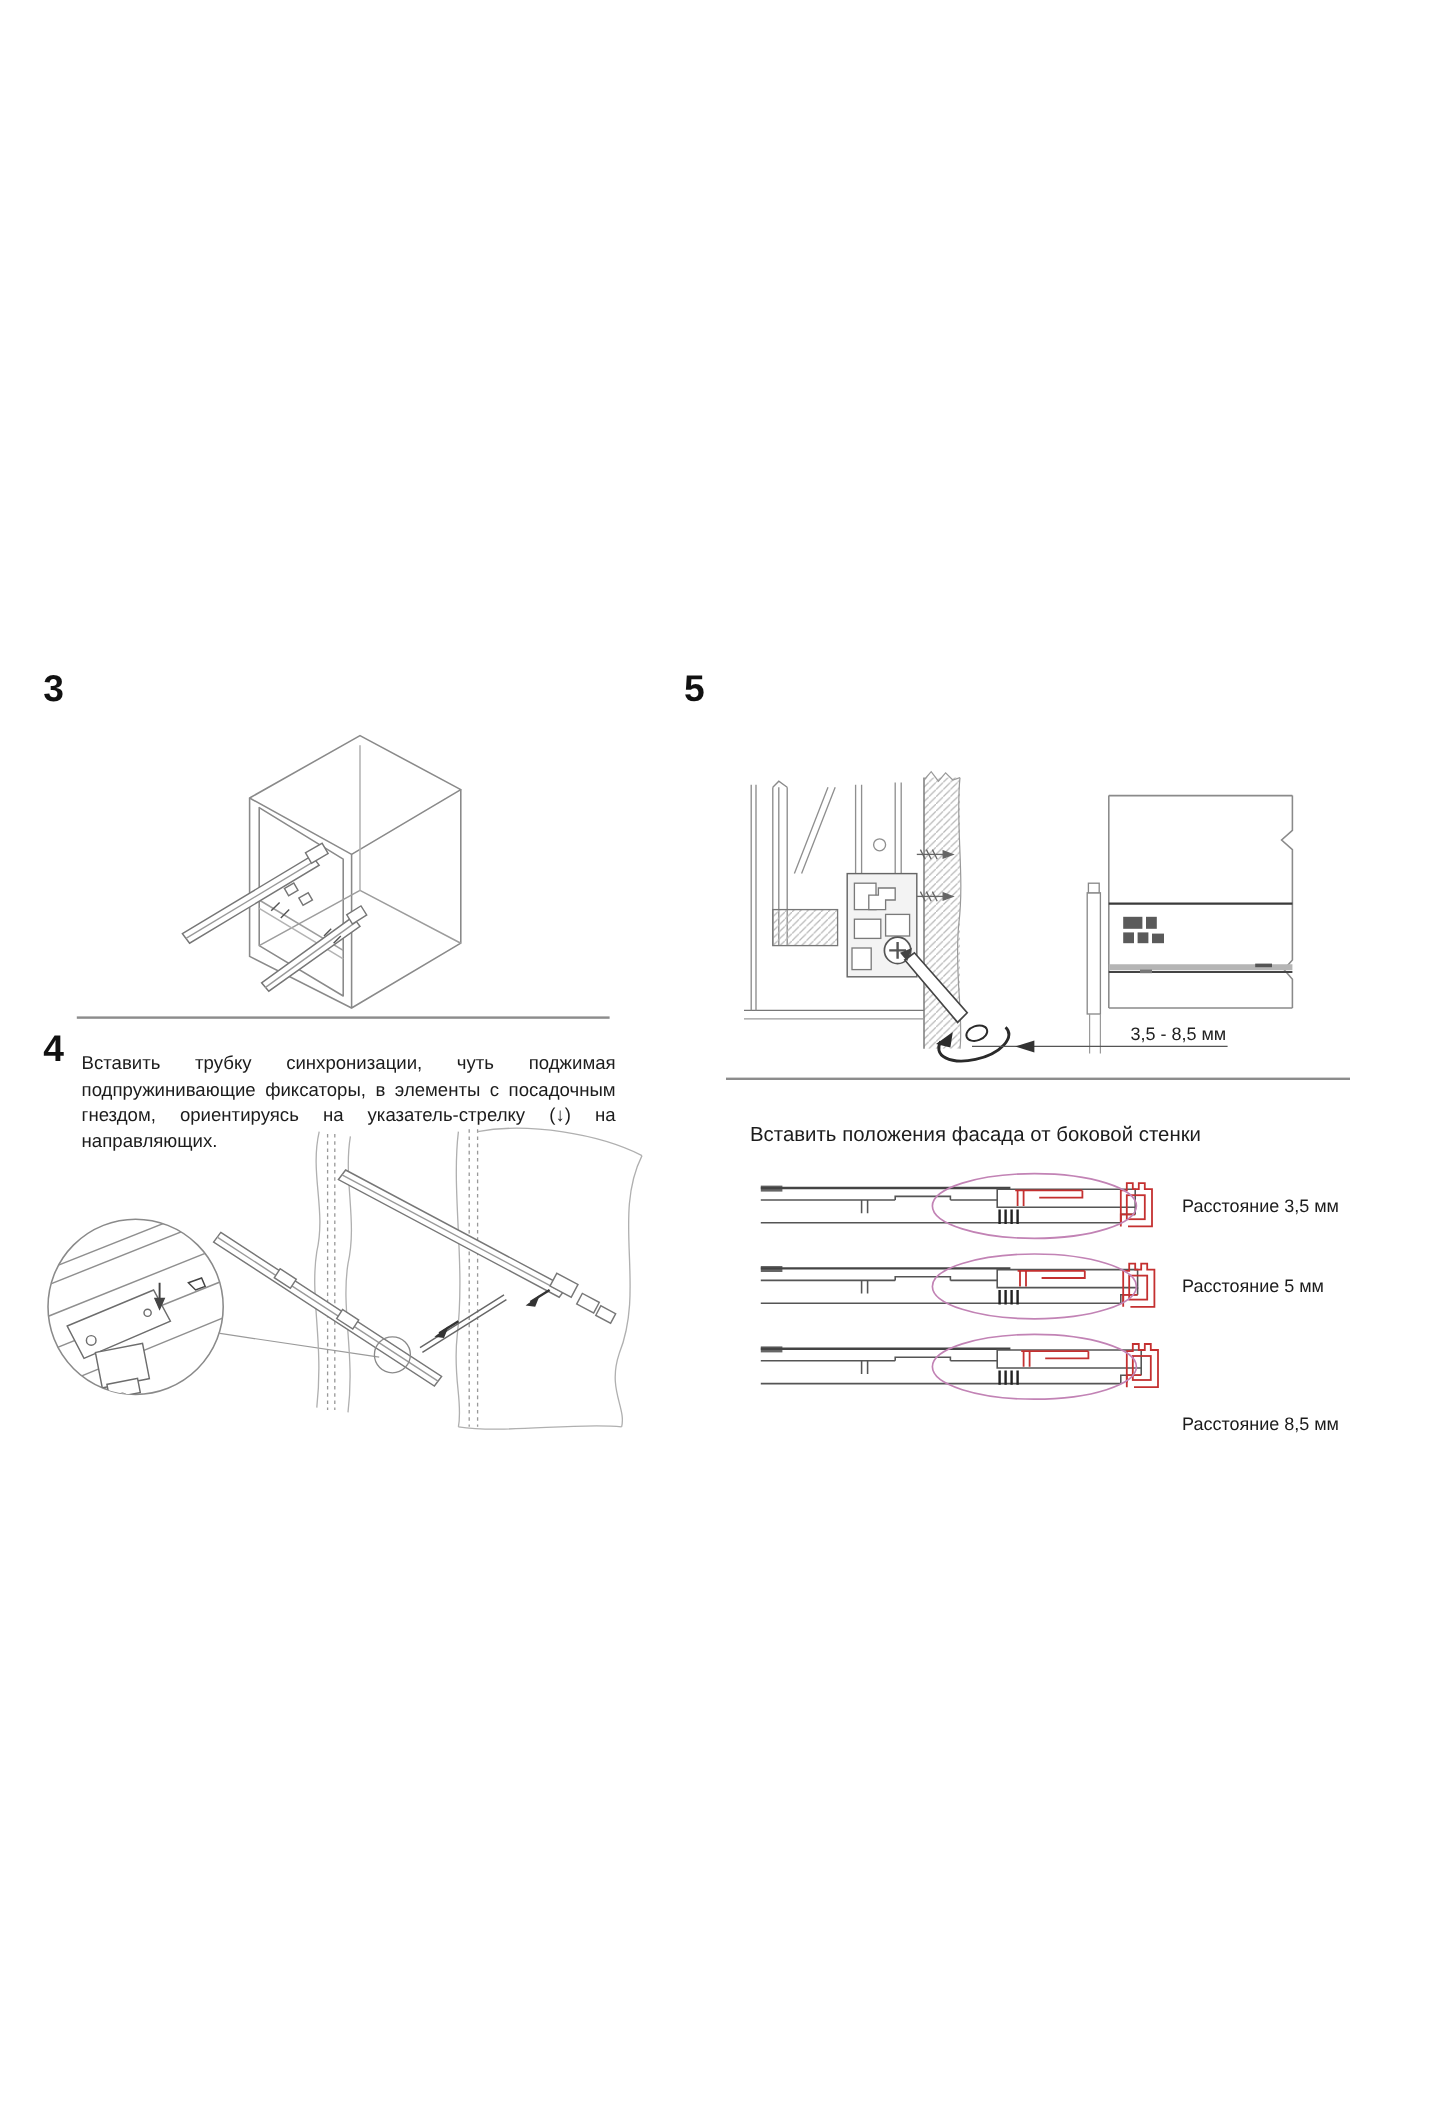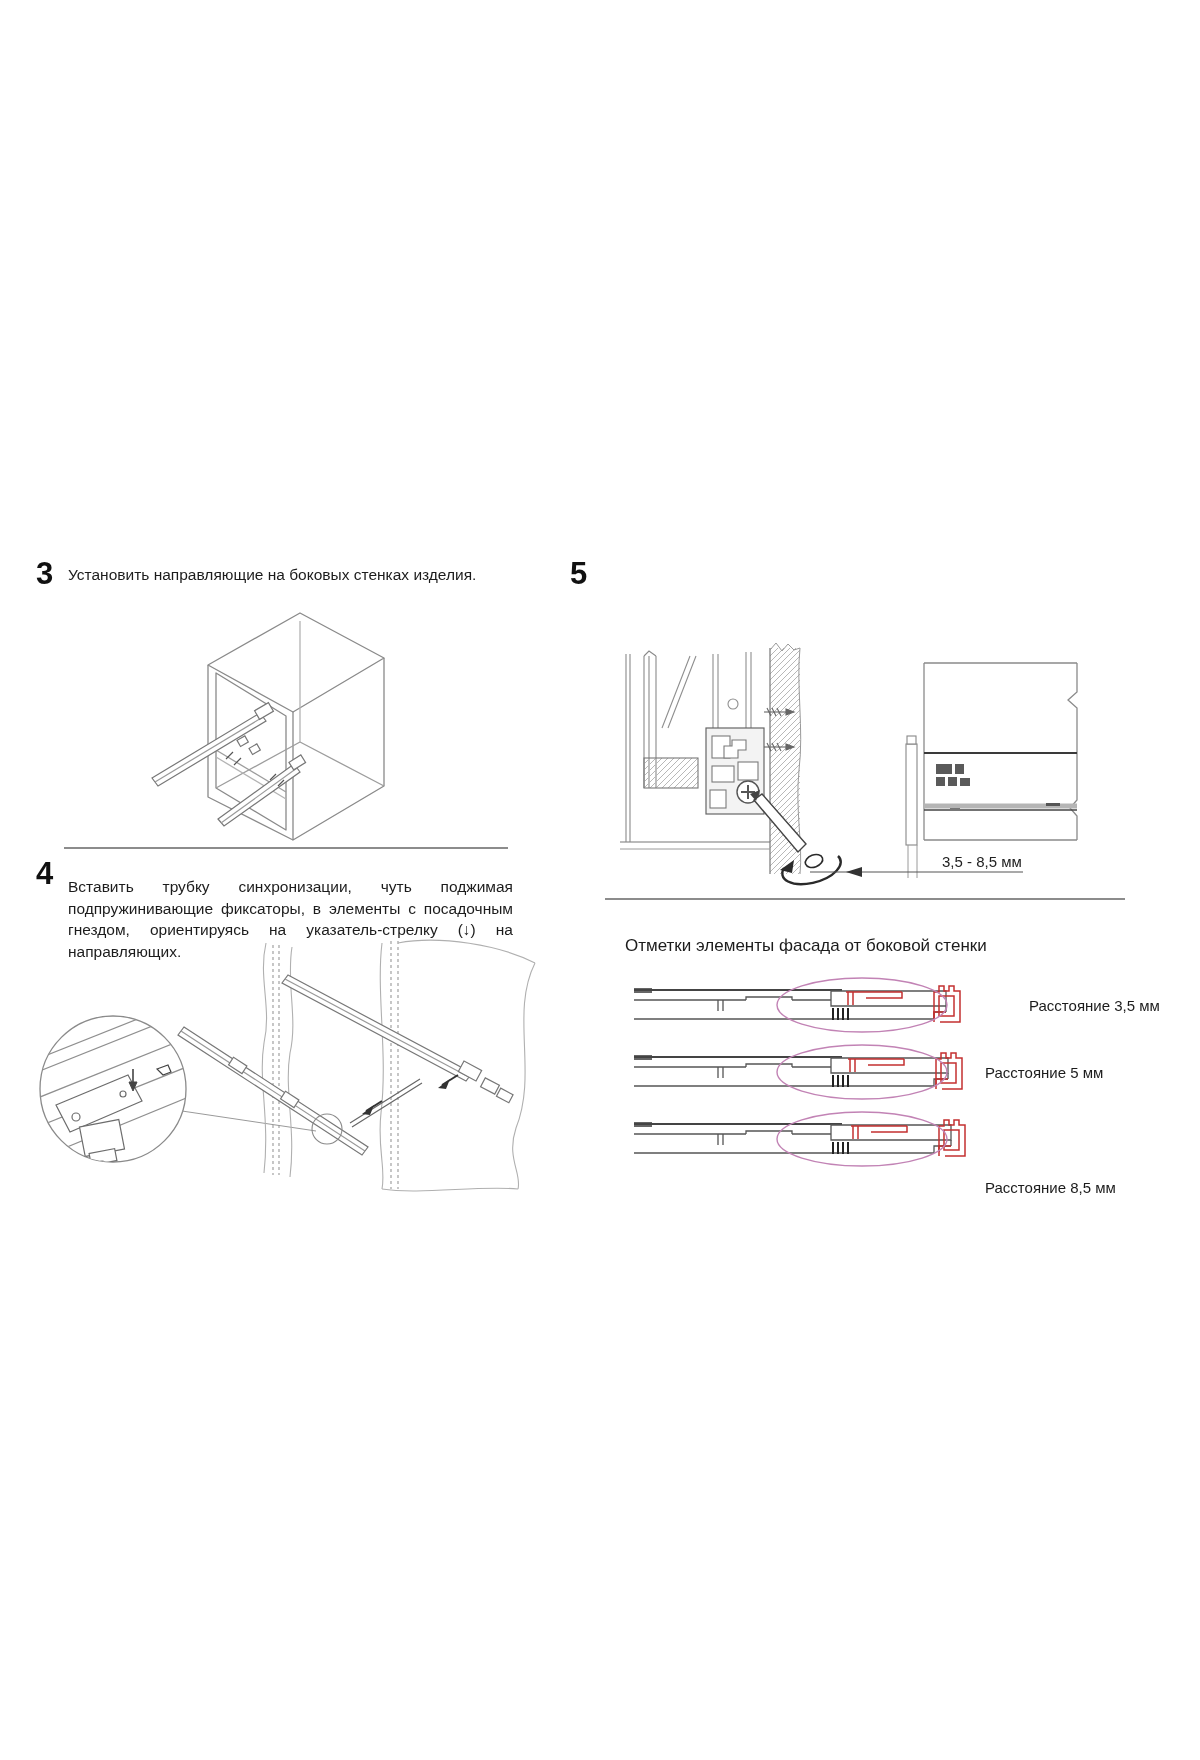--- a/index.html
+++ b/index.html
@@ -16,21 +16,20 @@
   svg{display:block;}
   .dim-text{font-family:"Liberation Sans", sans-serif;font-size:15px;fill:#222;}
 </style>
 </head>
 <body>
 
 <div class="page">
 
   <div class="abs step-row" style="left:36px;top:556px;width:492px;">
     <div class="step-num">3</div>
-    <div class="step-text" style="margin-top:8px;">Установить направляющие на боковых стенках изделия.</div>
   </div>
 
   <svg class="abs" style="left:100px;top:592px;" width="330" height="250" viewBox="0 0 330 250">
     <g fill="none" stroke="#8a8a8a" stroke-width="1.3" stroke-linejoin="round">
       <path d="M108,73 L200,21 L284,66 L193,120 Z"></path>
       <path d="M284,66 L284,194 L193,248 L193,120"></path>
       <path d="M108,73 L108,205 L193,248"></path>
       <path d="M116,81 L186,124 L186,238 L116,196 Z"></path>
       <path d="M116,196 L200,150 L284,194" stroke="#9d9d9d"></path>
       <path d="M200,29 L200,150" stroke="#b3b3b3"></path>
@@ -237,41 +236,41 @@
     <g>
       <path d="M108,205 V238 M117,205 V238" stroke="#9a9a9a" stroke-width="1" fill="none"></path>
       <line x1="10" y1="232" x2="223" y2="232" stroke="#555" stroke-width="1.2"></line>
       <polygon points="46,232 62,227 62,237" fill="#333"></polygon>
       <text class="dim-text" x="142" y="227">3,5 - 8,5 мм</text>
     </g>
   </svg>
 
   <div class="abs divider" style="left:605px;top:898px;width:520px;"></div>
 
-  <div class="abs marks-title" style="left:625px;top:936px;">Отметки элементы фасада от боковой стенки</div>
+  <div class="abs marks-title" style="left:625px;top:936px;">Вставить положения фасада от боковой стенки</div>
 
   <svg class="abs" style="left:600px;top:968px;" width="380" height="70" viewBox="0 0 380 70">
     <g stroke="#555" fill="none" stroke-width="1.3">
       <rect x="34" y="20" width="18" height="5" fill="#666" stroke="none"></rect>
       <path d="M34,22 H242" stroke="#444" stroke-width="2"></path>
       <path d="M231,23 H346 V38 H231 Z"></path>
       <path d="M34,32 H146 M146,32 V29 H192 V32 M192,32 H231"></path>
       <path d="M118,32 V43 M123,32 V43"></path>
       <path d="M34,51 H334 M334,51 V44 H346 M346,44 V38"></path>
       <path d="M233,40 V52 M238,40 V52 M243,40 V52 M248,40 V52" stroke="#222" stroke-width="2"></path>
     </g>
     <g stroke="#c43030" fill="none" stroke-width="1.5">
       <path d="M246,24 H302 M248,24 V37 M253,24 V37 M302,24 V30 H266"></path>
       <path d="M334,50 V24 H339 V18 H344 V23 H349 V18 H354 V23 H360 V54 H340"></path>
       <rect x="339" y="28" width="15" height="20"></rect>
       <path d="M334,54 V44 H346"></path>
     </g>
     <ellipse cx="262" cy="37" rx="85" ry="27" fill="none" stroke="#c283b5" stroke-width="1.4"></ellipse>
   </svg>
-  <div class="abs mark-label" style="left:985px;top:998px;margin-left:44px;">Расстояние 3,5 мм</div>
+  <div class="abs mark-label" style="left:985px;top:998px;">Расстояние 3,5 мм</div>
 
   <svg class="abs" style="left:600px;top:1035px;" width="380" height="70" viewBox="0 0 380 70">
     <g stroke="#555" fill="none" stroke-width="1.3">
       <rect x="34" y="20" width="18" height="5" fill="#666" stroke="none"></rect>
       <path d="M34,22 H242" stroke="#444" stroke-width="2"></path>
       <path d="M231,23 H348 V38 H231 Z"></path>
       <path d="M34,32 H146 M146,32 V29 H192 V32 M192,32 H231"></path>
       <path d="M118,32 V43 M123,32 V43"></path>
       <path d="M34,51 H334 M334,51 V44 H348 M348,44 V38"></path>
       <path d="M233,40 V52 M238,40 V52 M243,40 V52 M248,40 V52" stroke="#222" stroke-width="2"></path>

